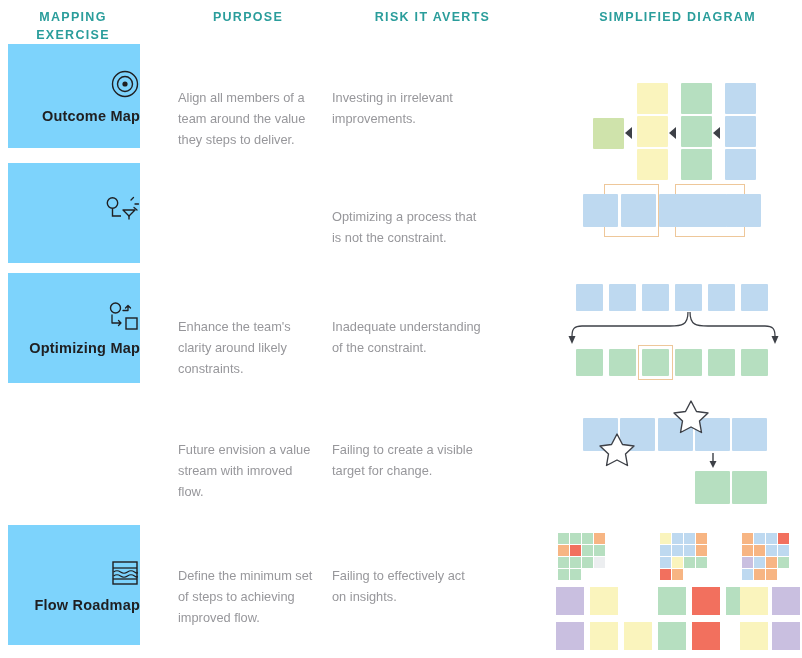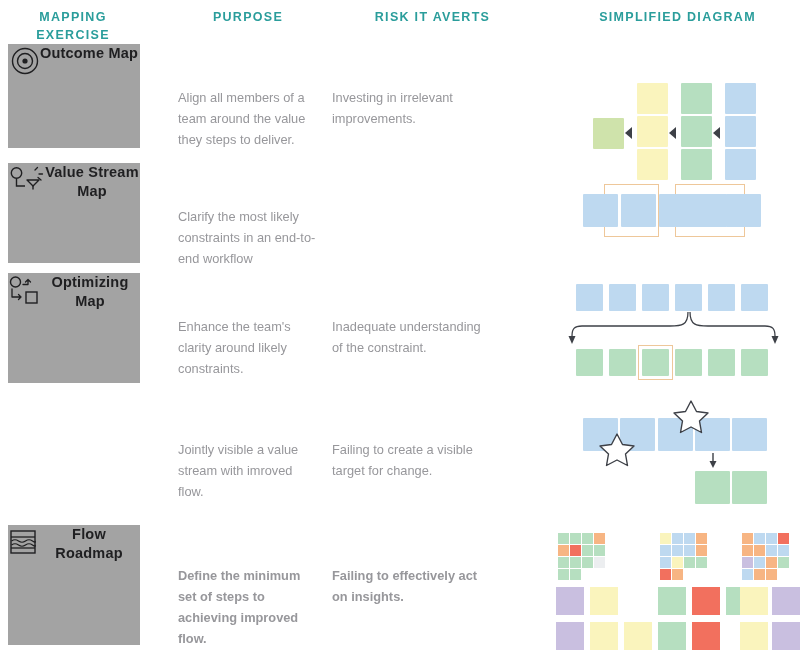--- a/index.html
+++ b/index.html
@@ -35,24 +35,24 @@
   .r0 { top: 44px;  height: 119px; }
   .r1 { top: 163px; height: 110px; }
   .r2 { top: 273px; height: 123px; }
   .r3 { top: 396px; height: 129px; }
   .r4 { top: 525px; height: 133px; }
 
   .icon-card {
     position: absolute;
     left: 8px; top: 0;
     width: 132px;
-    background: #a3a3a3;
+    background: #7dd3fc;
     display: flex;
-    flex-direction: row;
-    align-items: flex-start;
+    flex-direction: column;
+    align-items: flex-end;
     justify-content: center;
   }
   .r0 .icon-card { height: 104px; }
   .r1 .icon-card { height: 100px; }
   .r2 .icon-card { height: 110px; }
   .r3 .icon-card { height: 117px; }
   .r4 .icon-card { height: 120px; }
 
   .icon-glyph { height: 34px; display: flex; align-items: center; justify-content: center; margin-bottom: 6px; }
   .icon-label {
@@ -65,21 +65,21 @@
   }
 
   .cell-text {
     position: absolute;
     color: #97979b;
     font-size: 12.8px;
     line-height: 21px;
   }
   .c-purpose { left: 178px; top: 43px; width: 140px; }
   .c-risk    { left: 332px; top: 43px; width: 150px; }
-  .r4 .c-purpose, .r4 .c-risk { top: 40px; font-weight: bold; }
+  .r4 .c-purpose, .r4 .c-risk { top: 40px; }
 
   .diagram { position: absolute; left: 520px; top: 0; width: 282px; height: 100%; }
 
   
   .sq { position: absolute; border-radius: 1px; }
   .blue   { background: #bed9f0; }
   .green  { background: #b6dfc0; }
   .yellow { background: #faf4bd; }
   .lgreen { background: #cfe3ab; }
   .obox   { position: absolute; border: 1.6px solid #eec79a; background: transparent; }
@@ -145,23 +145,22 @@
     <div class="icon-card">
       <div class="icon-glyph">
         <svg width="36" height="28" viewBox="0 0 36 28">
           <circle cx="8.5" cy="7" r="5.2" fill="none" stroke="#1f1f21" stroke-width="1.4"></circle>
           <path d="M8.5 12.5 L8.5 20 L17 20" fill="none" stroke="#1f1f21" stroke-width="1.4"></path>
           <path d="M19 14 L31 14 L25 20 Z" fill="none" stroke="#1f1f21" stroke-width="1.4" stroke-linejoin="round"></path>
           <path d="M25 20 L25 23.5" stroke="#1f1f21" stroke-width="1.4"></path>
           <path d="M27 4 L29.5 1.5 M31 8 L34.5 8 M30 11.5 L33 14" stroke="#1f1f21" stroke-width="1.3" stroke-linecap="round"></path>
         </svg>
       </div>
-      <div class="icon-label">Value Stream Map</div>
-    </div>
-    <div class="cell-text c-purpose">Clarify the most likely constraints in an end-to-end workflow</div>
+    </div>
+    <div class="cell-text c-risk">Optimizing a process that is not the constraint.</div>
 
     <div class="diagram">
       <div class="obox" style="left:84px;top:21px;width:55px;height:53px;"></div>
       <div class="obox" style="left:155px;top:21px;width:70px;height:53px;"></div>
       <div class="sq blue" style="left:63px;top:31px;width:35px;height:33px;"></div>
       <div class="sq blue" style="left:101px;top:31px;width:35px;height:33px;"></div>
       <div class="sq blue" style="left:139px;top:31px;width:35px;height:33px;"></div>
       <div class="sq blue" style="left:172px;top:31px;width:35px;height:33px;"></div>
       <div class="sq blue" style="left:206px;top:31px;width:35px;height:33px;"></div>
     </div>
@@ -201,21 +200,21 @@
       <div class="sq green" style="left:89px;top:76px;width:27px;height:27px;"></div>
       <div class="sq green" style="left:122px;top:76px;width:27px;height:27px;"></div>
       <div class="obox" style="left:118px;top:72px;width:35px;height:35px;"></div>
       <div class="sq green" style="left:155px;top:76px;width:27px;height:27px;"></div>
       <div class="sq green" style="left:188px;top:76px;width:27px;height:27px;"></div>
       <div class="sq green" style="left:221px;top:76px;width:27px;height:27px;"></div>
     </div>
   </div>
 
   <div class="row r3">
-    <div class="cell-text c-purpose">Jointly visible a value stream with imroved flow.</div>
+    <div class="cell-text c-purpose">Future envision a value stream with imroved flow.</div>
     <div class="cell-text c-risk">Failing to create a visible target for change.</div>
 
     <div class="diagram">
       <div class="sq blue" style="left:63px;top:22px;width:35px;height:33px;"></div>
       <div class="sq blue" style="left:100px;top:22px;width:35px;height:33px;"></div>
       <div class="sq blue" style="left:138px;top:22px;width:35px;height:33px;"></div>
       <div class="sq blue" style="left:175px;top:22px;width:35px;height:33px;"></div>
       <div class="sq blue" style="left:212px;top:22px;width:35px;height:33px;"></div>
 
       <svg class="svg-layer" viewBox="0 0 282 129">

